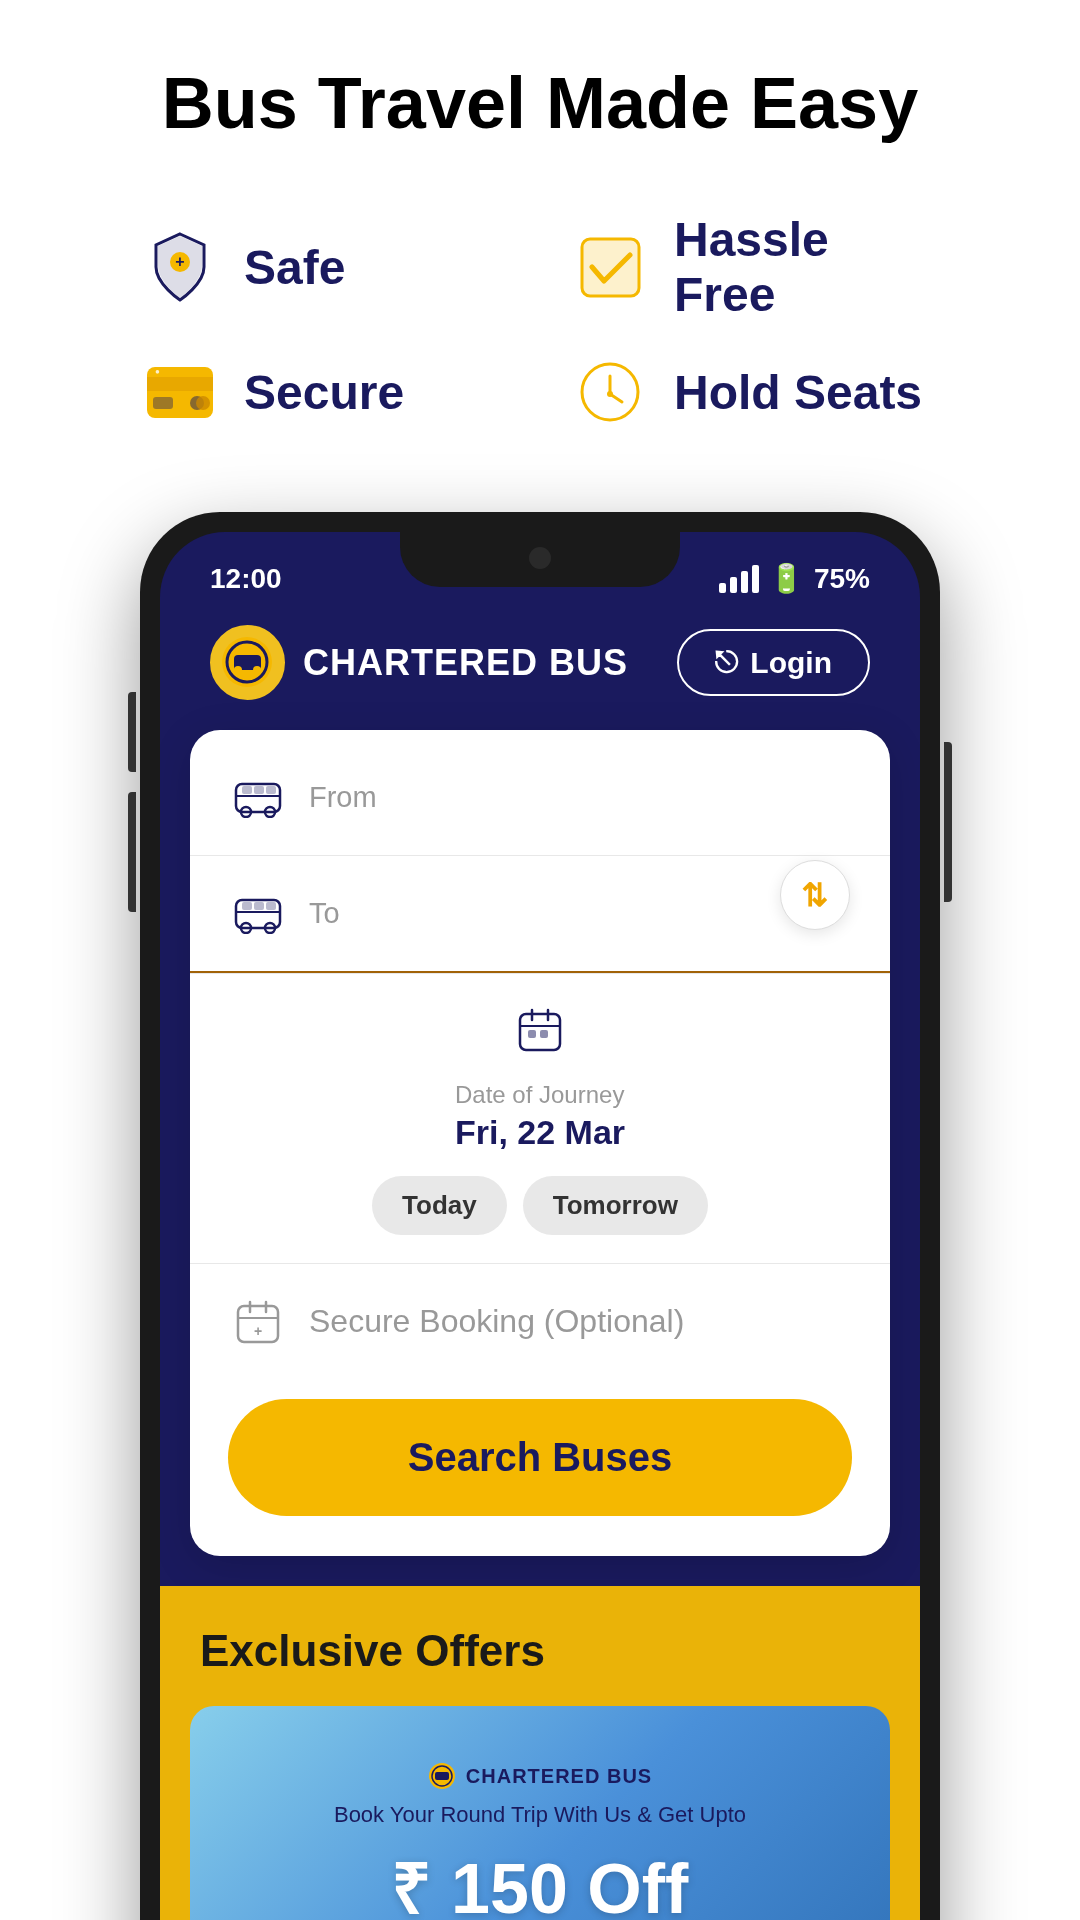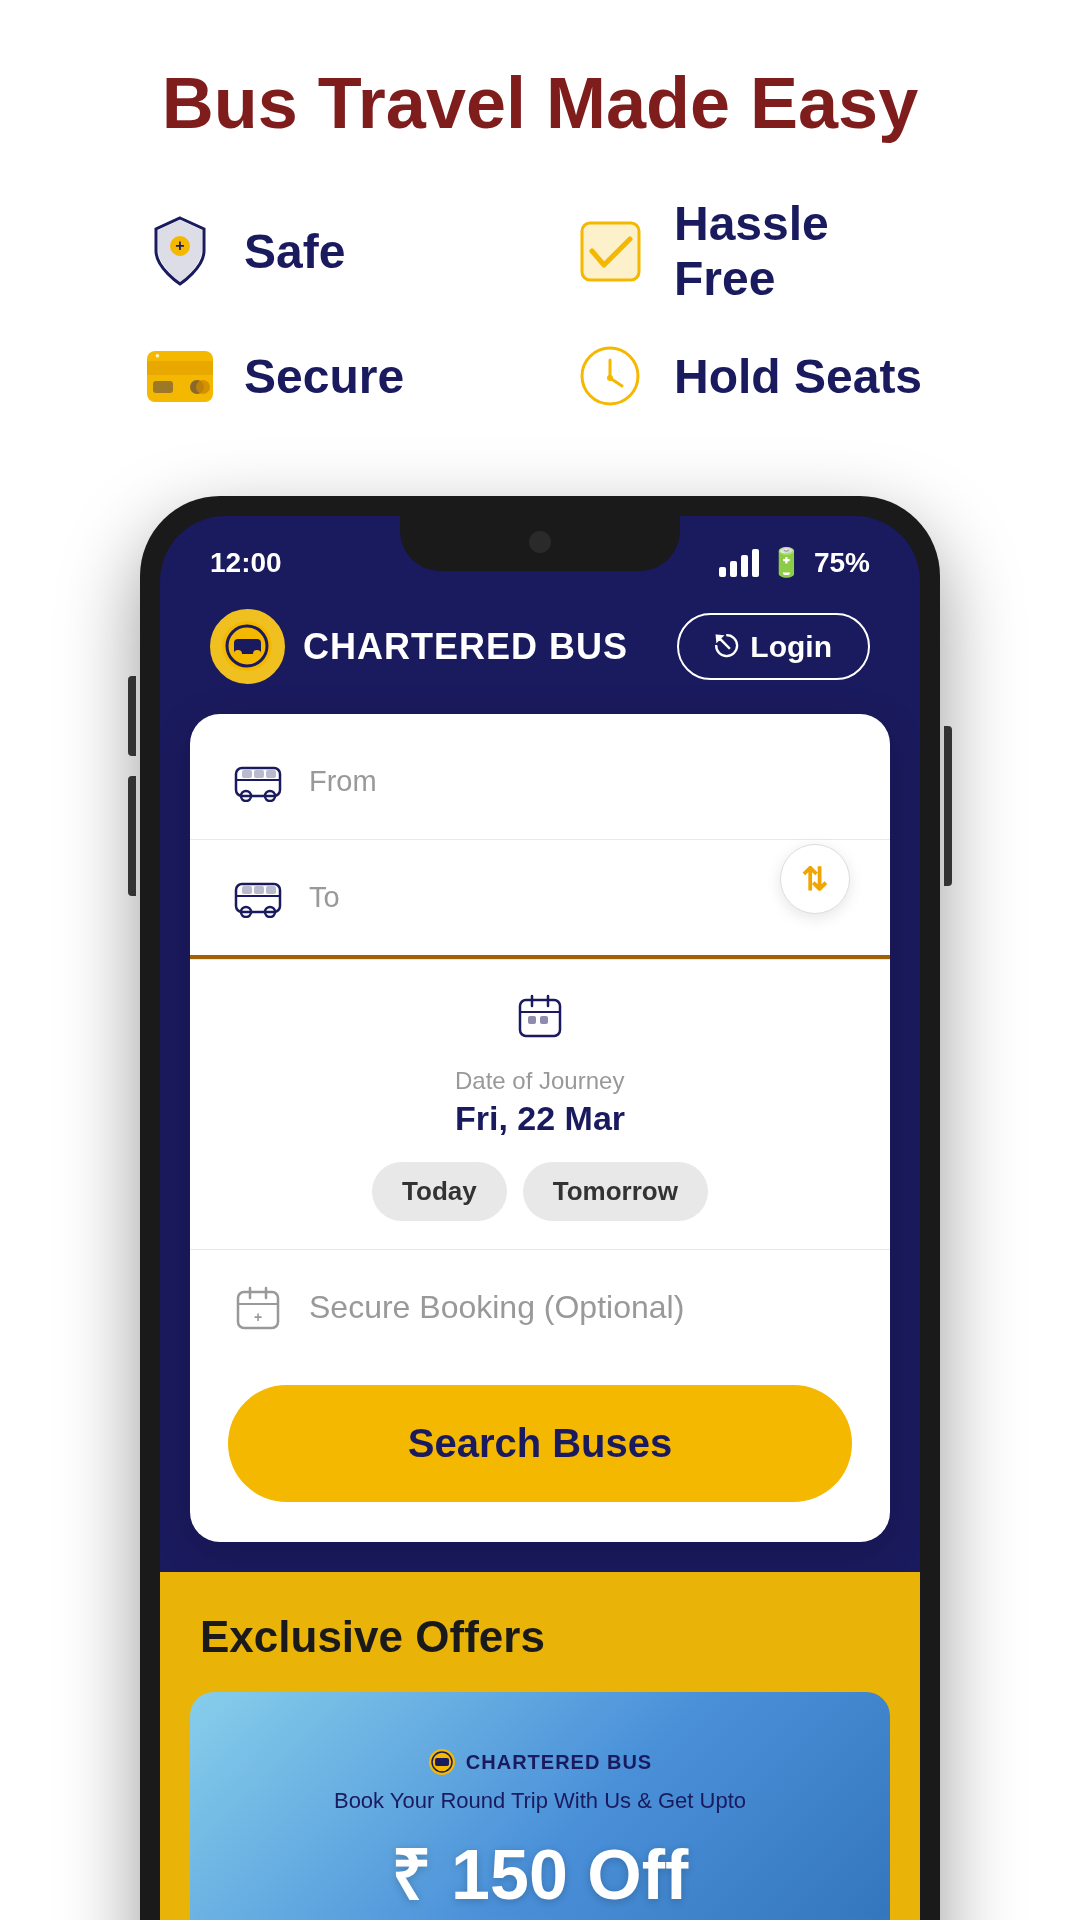--- a/index.html
+++ b/index.html
@@ -28,23 +28,23 @@
     .header-section {
       width: 100%;
       display: flex;
       flex-direction: column;
       align-items: center;
       padding: 0 60px 40px;
     }
     .main-title {
       font-size: 72px;
       font-weight: 800;
-      color: #7f1d1d;
+      color: #000000;
       text-align: right;
-      margin-bottom: 50px;
+      margin-bottom: 66px;
       line-height: 1.2;
     }
     .features-grid {
       display: grid;
       grid-template-columns: 1fr 1fr;
       gap: 30px 60px;
       width: 100%;
       padding: 0 80px;
       margin-bottom: 40px;
     }
@@ -543,21 +543,21 @@
               <rect x="32" y="8" width="10" height="8" rx="2" fill="#1a1a5e" opacity="0.3"></rect>
             </svg>
           </div>
           <span class="field-text">From</span>
 
           <div class="swap-button" style="top: calc(100% + 5px); transform: none; right: 40px;">
             <span class="swap-arrow">⇅</span>
           </div>
         </div>
 
-        <div class="search-field" style="border-bottom: 4px solid #a16207;">
+        <div class="search-field" style="border-bottom: 2px solid #a16207;">
           <div class="field-icon">
             <svg width="48" height="40" viewBox="0 0 48 40" fill="none">
               <rect x="2" y="6" width="44" height="28" rx="6" fill="none" stroke="#1a1a5e" stroke-width="2.5"></rect>
               <line x1="2" y1="18" x2="46" y2="18" stroke="#1a1a5e" stroke-width="2"></line>
               <circle cx="12" cy="34" r="5" fill="none" stroke="#1a1a5e" stroke-width="2.5"></circle>
               <circle cx="36" cy="34" r="5" fill="none" stroke="#1a1a5e" stroke-width="2.5"></circle>
               <rect x="8" y="8" width="10" height="8" rx="2" fill="#1a1a5e" opacity="0.3"></rect>
               <rect x="20" y="8" width="10" height="8" rx="2" fill="#1a1a5e" opacity="0.3"></rect>
               <rect x="32" y="8" width="10" height="8" rx="2" fill="#1a1a5e" opacity="0.3"></rect>
             </svg>

